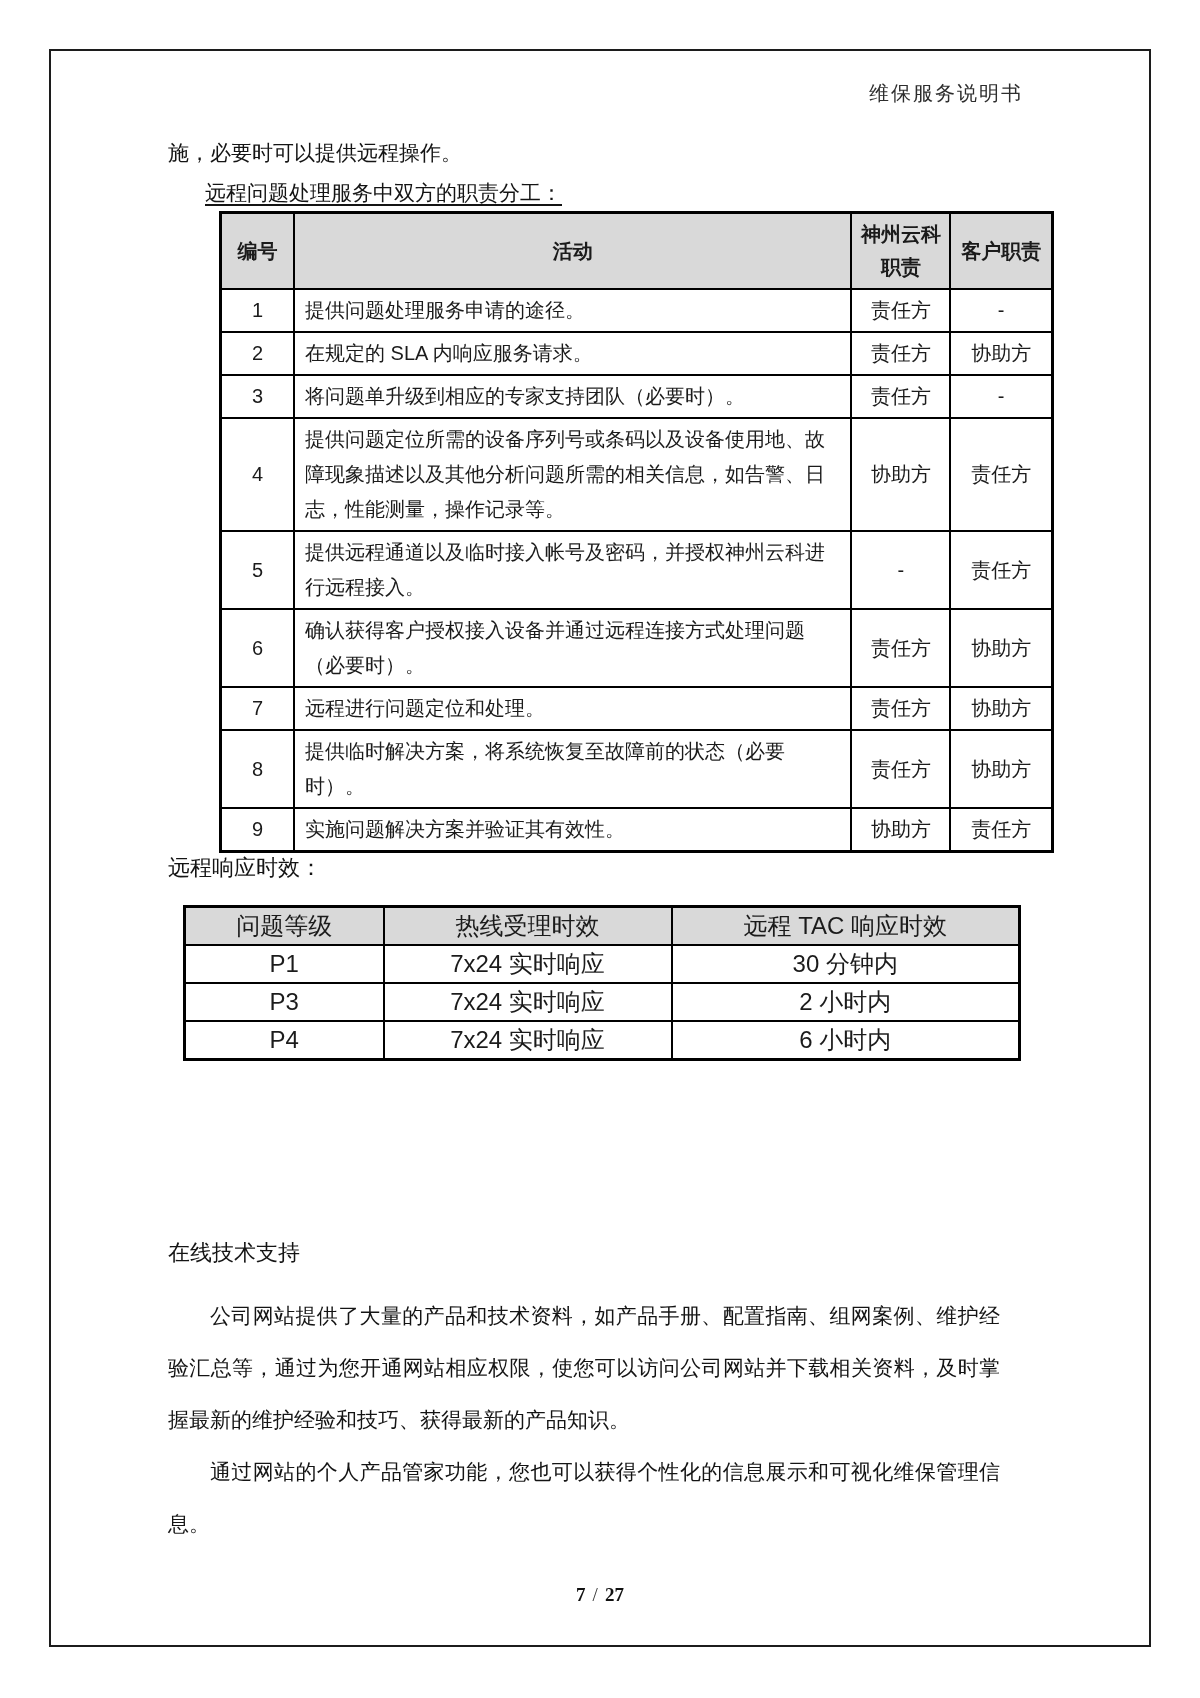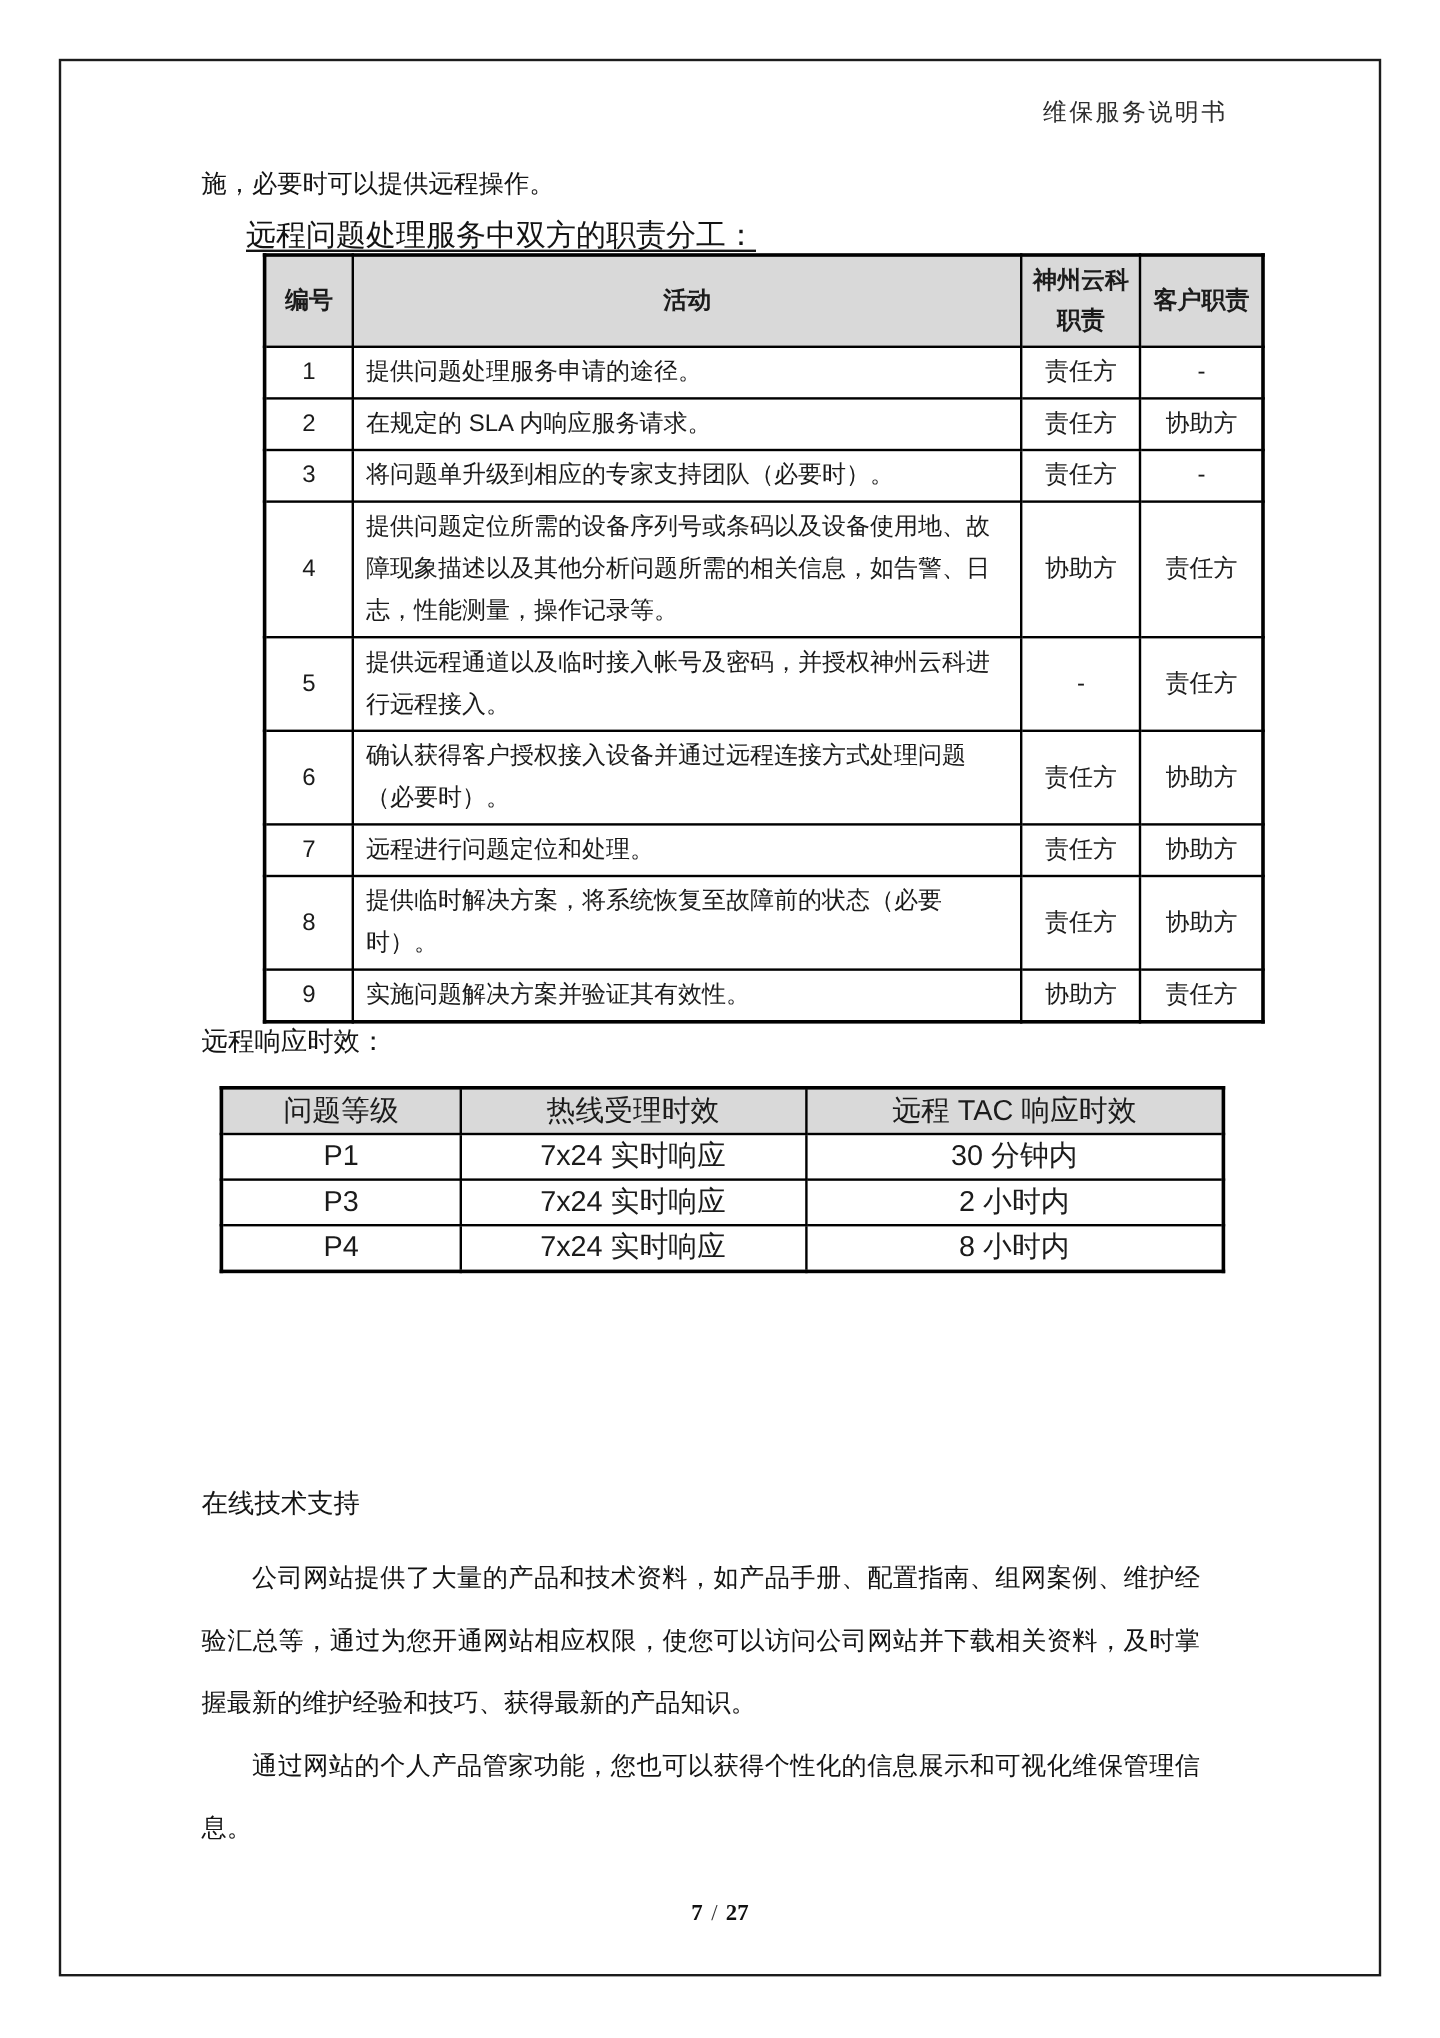--- a/index.html
+++ b/index.html
@@ -19,21 +19,21 @@
     text-align:right;
     font-family:"Liberation Serif", serif;
     font-size:20px; color:#2d2d2d; letter-spacing:2px;
   }
   .intro-line {
     position:absolute; left:168px; top:139px;
     font-size:21px; color:#141414;
   }
   .t1-caption {
     position:absolute; left:205px; top:179px;
-    font-size:25px; color:#141414;
+    font-size:21px; color:#141414;
     text-decoration:underline; text-underline-offset:4px;
   }
   table { border-collapse:collapse; position:absolute; table-layout:fixed; background:#fff; }
   .t1 { left:183px; top:211px; width:835px; border:3px solid #000;margin-left:36px; }
   .t1 th, .t1 td {
     border:2px solid #000; font-size:20px; line-height:35px;
     padding:3px 10px; vertical-align:middle; font-weight:normal;
   }
   .t1 thead th {
     background:#d9d9d9; font-weight:bold; text-align:center;
@@ -170,21 +170,21 @@
       <td>30 分钟内</td>
     </tr>
     <tr>
       <td>P3</td>
       <td>7x24 实时响应</td>
       <td>2 小时内</td>
     </tr>
     <tr>
       <td>P4</td>
       <td>7x24 实时响应</td>
-      <td>8 小时内</td>
+      <td>6 小时内</td>
     </tr>
   </tbody>
 </table>
 
 <div class="online-heading">在线技术支持</div>
 
 <div class="paras">
   <p class="para">公司网站提供了大量的产品和技术资料，如产品手册、配置指南、组网案例、维护经验汇总等，通过为您开通网站相应权限，使您可以访问公司网站并下载相关资料，及时掌握最新的维护经验和技巧、获得最新的产品知识。</p>
   <p class="para">通过网站的个人产品管家功能，您也可以获得个性化的信息展示和可视化维保管理信息。</p>
 </div>

